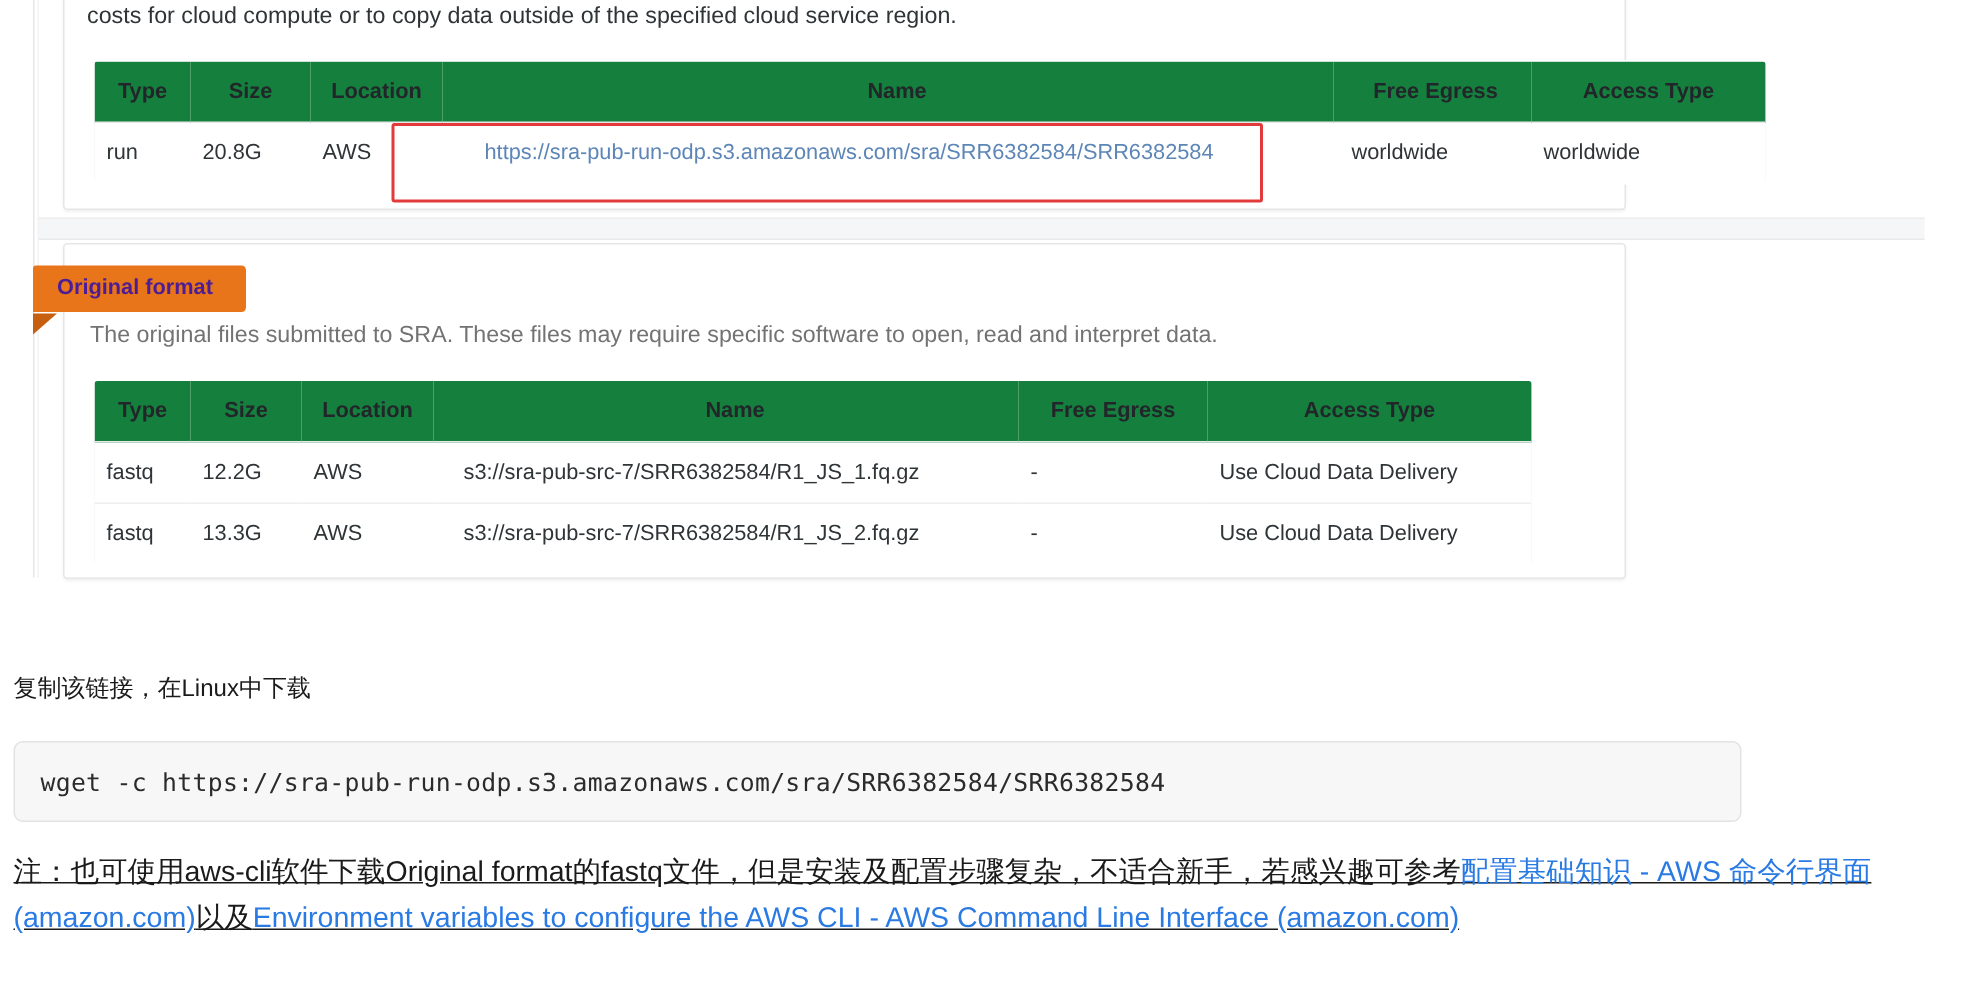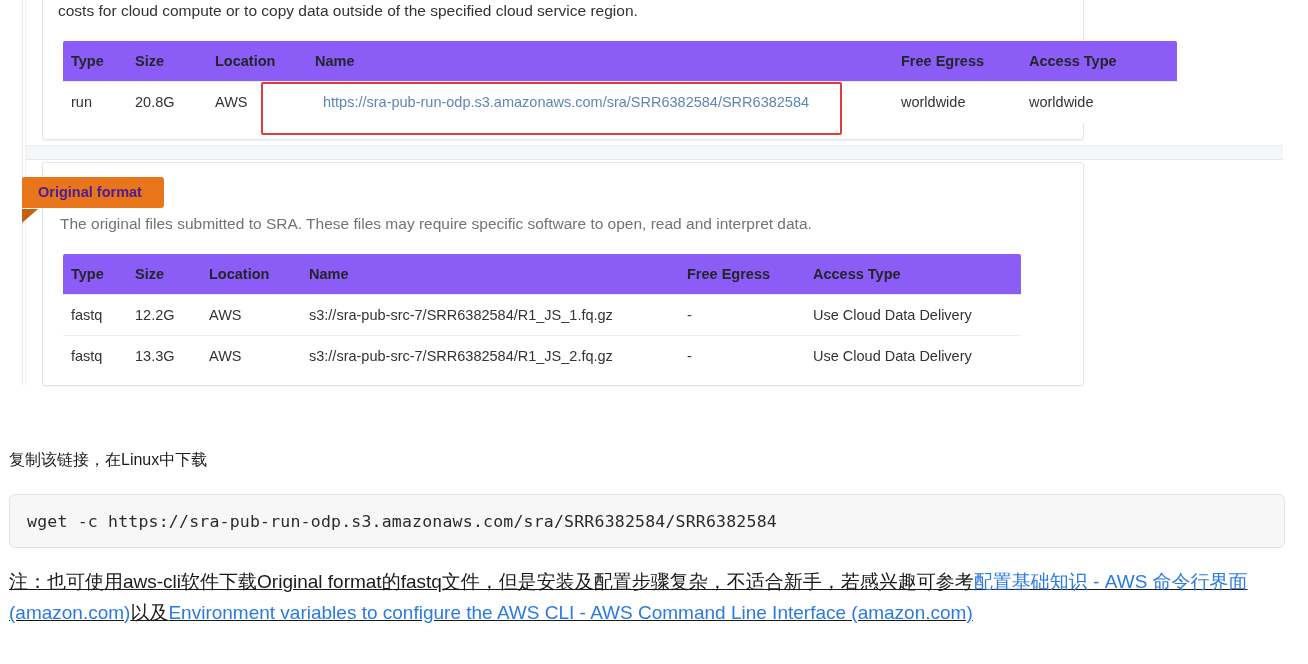--- a/index.html
+++ b/index.html
@@ -82,25 +82,25 @@
     top: 40px;
     width: 1018px;
   }
   #table-orig {
     position: absolute;
     left: 62px;
     top: 253px;
     width: 894px;
   }
   .sra-table thead th {
-    background: #8b5cf6;
+    background: #15803d;
     font-size: 14.5px;
     font-weight: bold;
     color: #22262a;
-    text-align: left;
+    text-align: center;
     padding: 12px 8px 12px 8px;
     border-bottom: 1px solid #e6e8ea;
     white-space: nowrap;
   }
   .sra-table tbody td {
     font-size: 14.5px;
     color: #2f3437;
     text-align: left;
     padding: 12px 8px 12px 8px;
     border-bottom: 1px solid #eceef0;
@@ -207,21 +207,21 @@
     line-height: 28px;
     color: #1a1a1a;
     white-space: nowrap;
   }
 
   
   .codeblock {
     position: absolute;
     left: 9px;
     top: 494px;
-    width: 1276px;
+    width: 1152px;
     height: 54px;
     box-sizing: border-box;
     background: #f7f7f7;
     border: 1px solid #e3e3e3;
     border-radius: 6px;
     display: flex;
     align-items: center;
   }
   .codeblock code {
     font-family: "DejaVu Sans Mono", "Liberation Mono", monospace;

